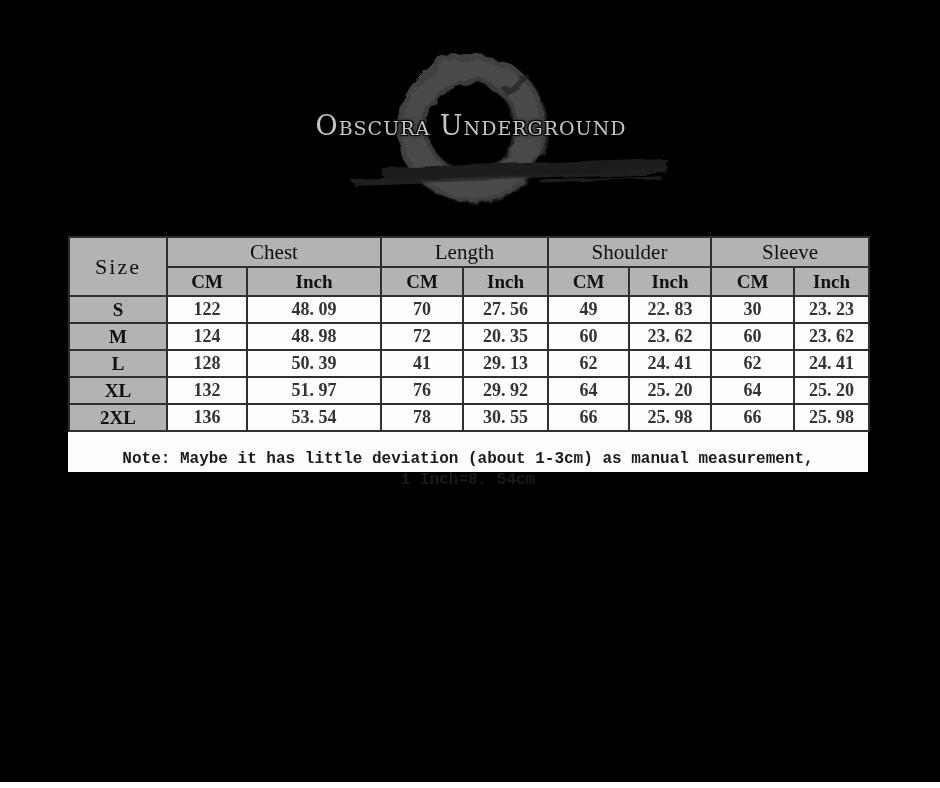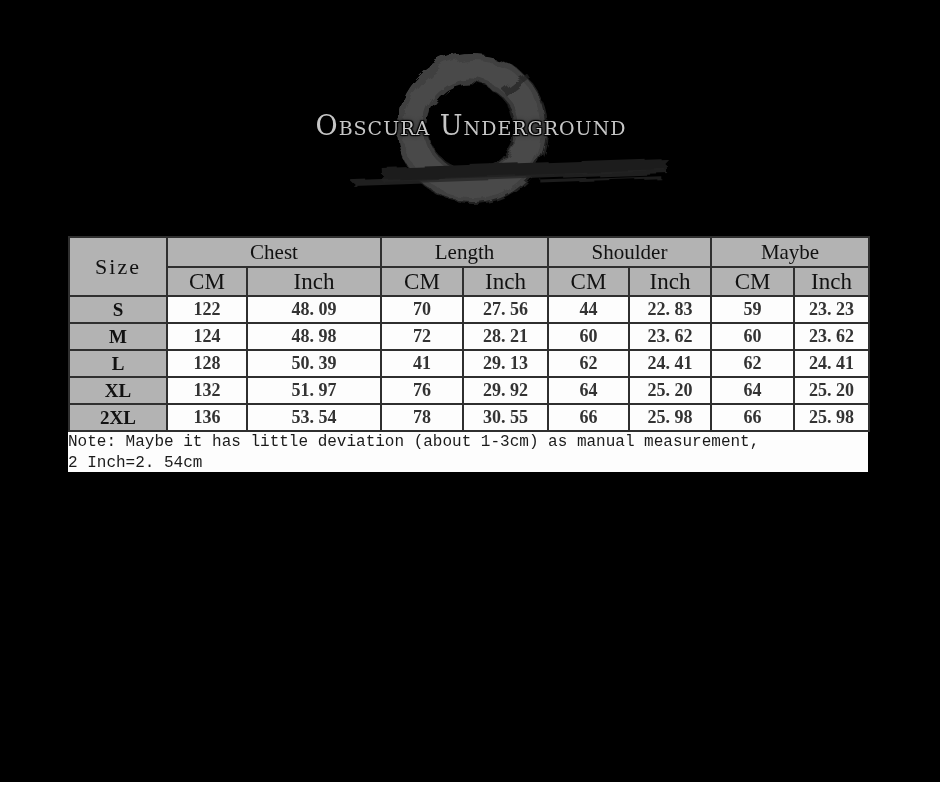--- a/index.html
+++ b/index.html
@@ -65,40 +65,41 @@
     overflow: hidden;
     white-space: nowrap;
   }
   .size-table thead th {
     background: var(--header_fill, #b3b3b3);
     color: var(--heading_text, #111);
     font-weight: normal;
   }
   .size-table .group-h { font-size: 21px; height: 28px; }
   .size-table .corner  { font-size: 22px; letter-spacing: 2px; }
-  .size-table .unit-h  { font-size: 23px; height: 27px; font-weight: 400; }
+  .size-table .unit-h  { font-size: 19px; height: 27px; font-weight: 700; }
   .size-table tbody th {
     background: var(--header_fill, #b3b3b3);
     color: var(--heading_text, #111);
     font-size: 19px;
     font-weight: 600;
     height: 25px;
   }
   .size-table tbody td {
     background: var(--panel, #fefefe);
     color: var(--data_text, #333);
     font-size: 18px;
     font-weight: bold;
   }
 
   
   .note {
-    margin-top: 0;
+    margin-top: 17px;
+    text-align: center;
     font-family: "Liberation Mono", "DejaVu Sans Mono", monospace;
-    font-weight: 400;
+    font-weight: 700;
     font-size: 16px;
     line-height: 21px;
     color: var(--note_text, #1b1b1b);
     letter-spacing: 0px;
   }
 
   
   .bottom-strip {
     position: absolute;
     left: 0;
@@ -152,51 +153,51 @@
         <col style="width:82px">
           <col style="width:83px">
           <col style="width:75px">
       </colgroup>
       <thead>
         <tr>
           <th rowspan="2" class="corner">Size</th>
           <th colspan="2" class="group-h">Chest</th>
           <th colspan="2" class="group-h">Length</th>
           <th colspan="2" class="group-h">Shoulder</th>
-          <th colspan="2" class="group-h">Maybe</th>
+          <th colspan="2" class="group-h">Sleeve</th>
         </tr>
         <tr>
           <th class="unit-h">CM</th>
           <th class="unit-h">Inch</th>
           <th class="unit-h">CM</th>
           <th class="unit-h">Inch</th>
           <th class="unit-h">CM</th>
           <th class="unit-h">Inch</th>
           <th class="unit-h">CM</th>
           <th class="unit-h">Inch</th>
         </tr>
       </thead>
       <tbody>
         <tr>
           <th>S</th>
           <td>122</td>
           <td>48. 09</td>
           <td>70</td>
           <td>27. 56</td>
-          <td>44</td>
+          <td>49</td>
           <td>22. 83</td>
-          <td>59</td>
+          <td>30</td>
           <td>23. 23</td>
         </tr>
         <tr>
           <th>M</th>
           <td>124</td>
           <td>48. 98</td>
           <td>72</td>
-          <td>28. 21</td>
+          <td>20. 35</td>
           <td>60</td>
           <td>23. 62</td>
           <td>60</td>
           <td>23. 62</td>
         </tr>
         <tr>
           <th>L</th>
           <td>128</td>
           <td>50. 39</td>
           <td>41</td>
@@ -226,18 +227,18 @@
           <td>66</td>
           <td>25. 98</td>
           <td>66</td>
           <td>25. 98</td>
         </tr>
       </tbody>
     </table>
 
     <div class="note">
       <div>Note: Maybe it has little deviation (about 1-3cm) as manual measurement,</div>
-      <div>2 Inch=2. 54cm</div>
+      <div>1 Inch=8. 54cm</div>
     </div>
   </div>
 
   <div class="bottom-strip"></div>
 </div>
 
 </body></html>

